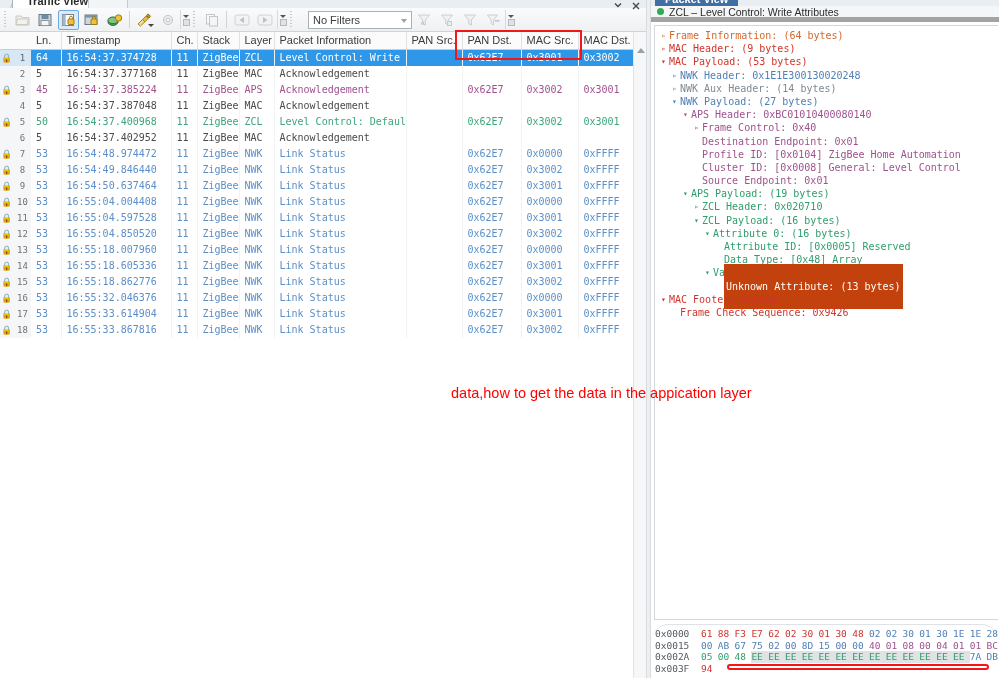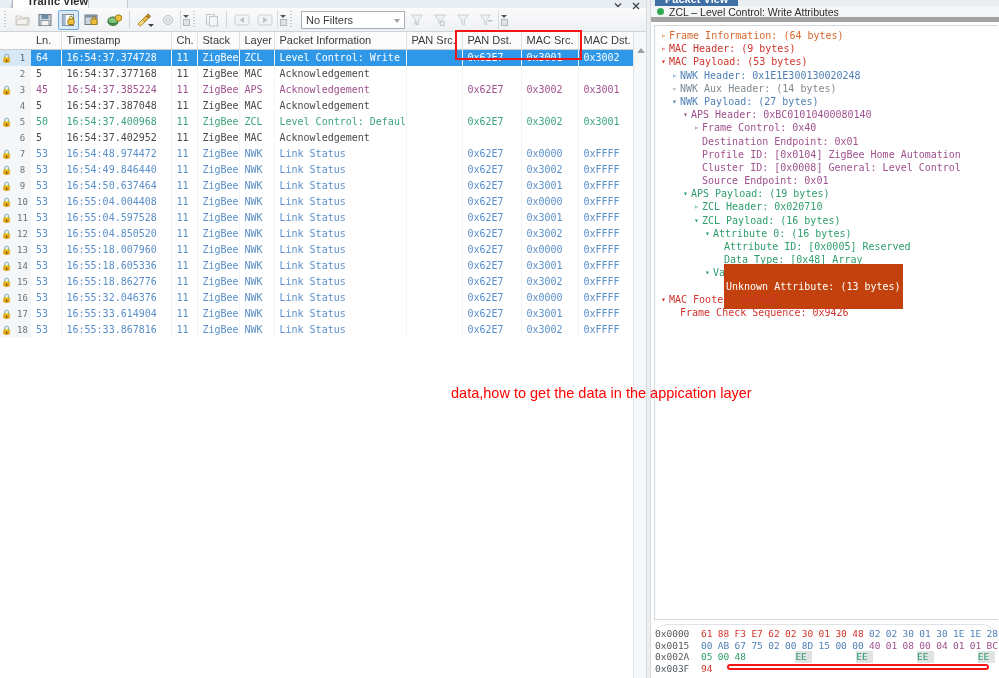--- a/index.html
+++ b/index.html
@@ -75,21 +75,21 @@
   .overflow::after {
     content: ""; position: absolute; left: 2px; bottom: 3px;
     width: 5px; height: 5px; background: #dfe3e7; border: 1px solid #b3b9bf;
   }
   .overflow::before {
     content: ""; position: absolute; left: 2px; top: 5px;
     border-left: 3px solid transparent; border-right: 3px solid transparent;
     border-top: 3px solid #555;
   }
   #filter-box {
-    width: 104px; height: 18px; margin-left: 4px;
+    width: 104px; height: 18px; margin-left: 11px;
     background: #fff; border: 1px solid #a8b0b8;
     display: flex; align-items: center; padding-left: 4px;
     font-size: 11px; color: #3c3c3c; position: relative;
   }
   #filter-box .caret {
     position: absolute; right: 4px; top: 7px;
     border-left: 3px solid transparent; border-right: 3px solid transparent;
     border-top: 4px solid #9aa2aa;
   }
 
@@ -203,21 +203,21 @@
     padding: 3px 0 0 4px;
     border-radius: 18px;
   }
   .hexrow { height: 11.5px; line-height: 11.5px; white-space: nowrap; }
   .hexoff { color: #555b60; display: inline-block; width: 46px; }
   .hb { display: inline-block; width: 16.8px; }
   .hb-red { color: #d0342c; }
   .hb-blue { color: #4f7fb5; }
   .hb-purple { color: #a0528f; }
   .hb-green { color: #2e9e6b; }
-  .hb-sel { background: #dfe3e4; margin-left: 44px; }
+  .hb-sel { background: #dfe3e4; }
 
   
   #annotation {
     position: absolute; left: 451px; top: 382px; width: 540px;
     color: #ff0000; font-size: 14.5px; line-height: 22px;
     font-family: "Liberation Sans", sans-serif;
   }
 </style>
 </head>
 <body>

